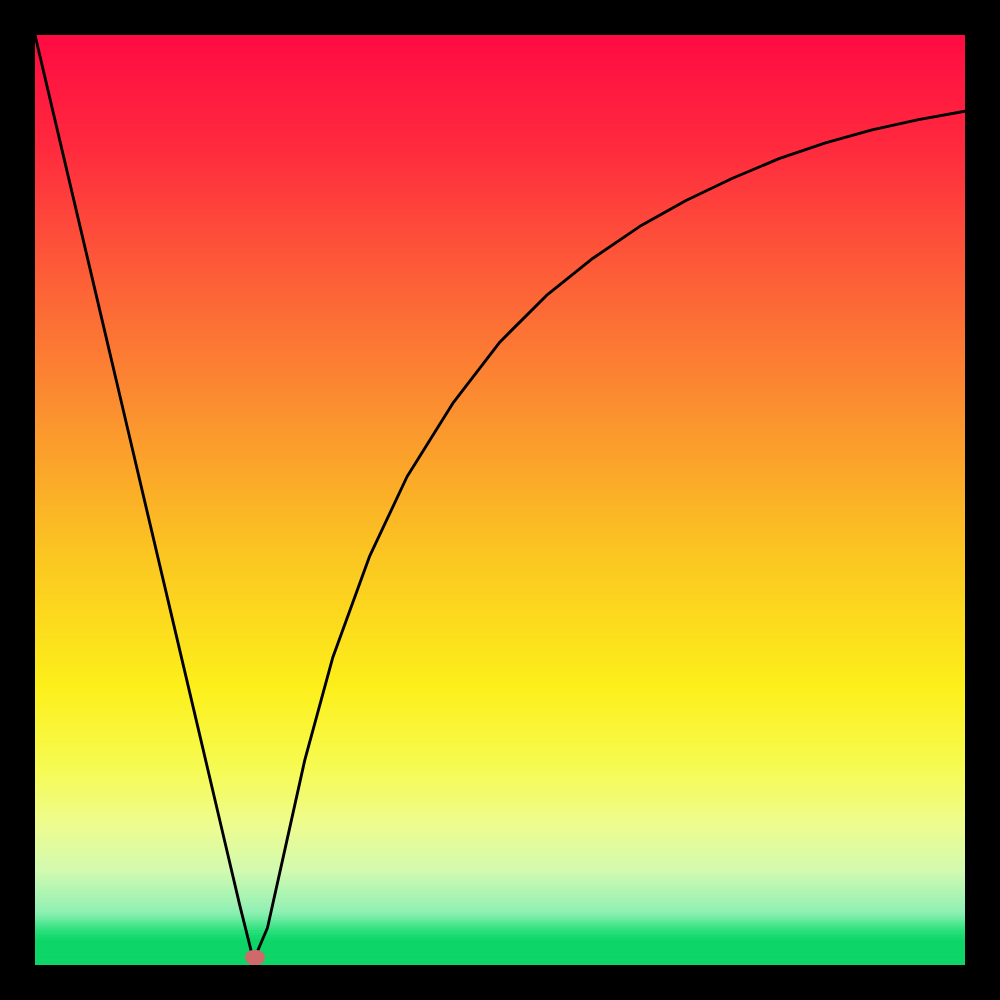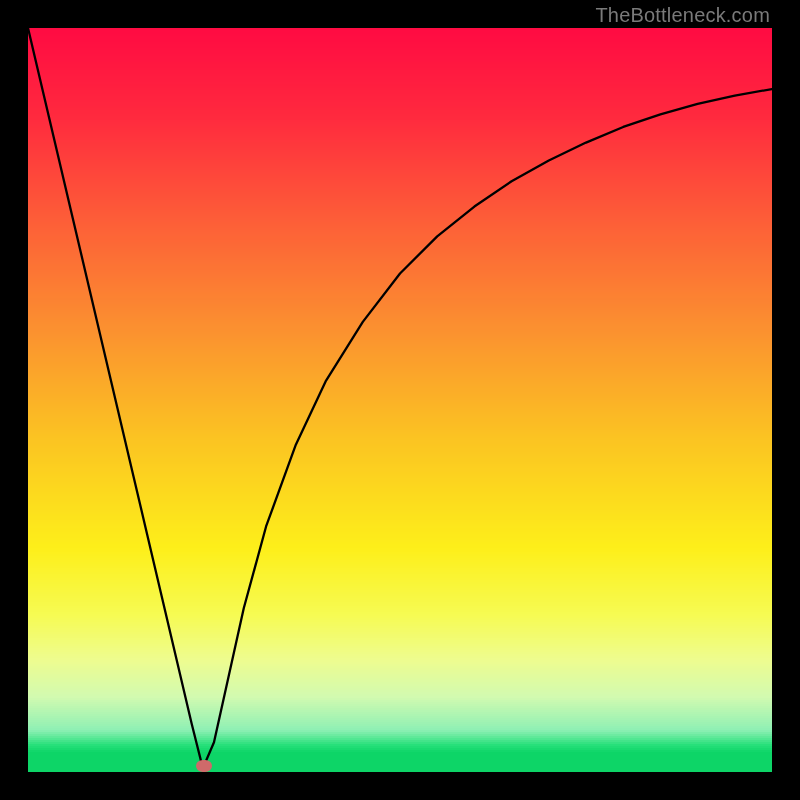--- a/index.html
+++ b/index.html
@@ -54,21 +54,20 @@
     height: 12px;
     background: #cf6a6a;
     border-radius: 50% / 60%;
     transform: translate(-50%, -50%);
   }
 </style>
 </head>
 <body>
 
 <div class="outer">
-  <div class="watermark">TheBottleneck.com</div>
   <div class="plot">
     <div class="gradient" id="grad">
         <div class="gradient-band" style="top: 0px; height: 2.7px; background: rgb(255, 11, 66);"></div>
         <div class="gradient-band" style="top: 2px; height: 2.7px; background: rgb(255, 12, 66);"></div>
         <div class="gradient-band" style="top: 4px; height: 2.7px; background: rgb(255, 12, 66);"></div>
         <div class="gradient-band" style="top: 6px; height: 2.7px; background: rgb(255, 13, 66);"></div>
         <div class="gradient-band" style="top: 8px; height: 2.7px; background: rgb(255, 14, 66);"></div>
         <div class="gradient-band" style="top: 10px; height: 2.7px; background: rgb(255, 14, 66);"></div>
         <div class="gradient-band" style="top: 12px; height: 2.7px; background: rgb(255, 15, 65);"></div>
         <div class="gradient-band" style="top: 14px; height: 2.7px; background: rgb(255, 16, 65);"></div>

